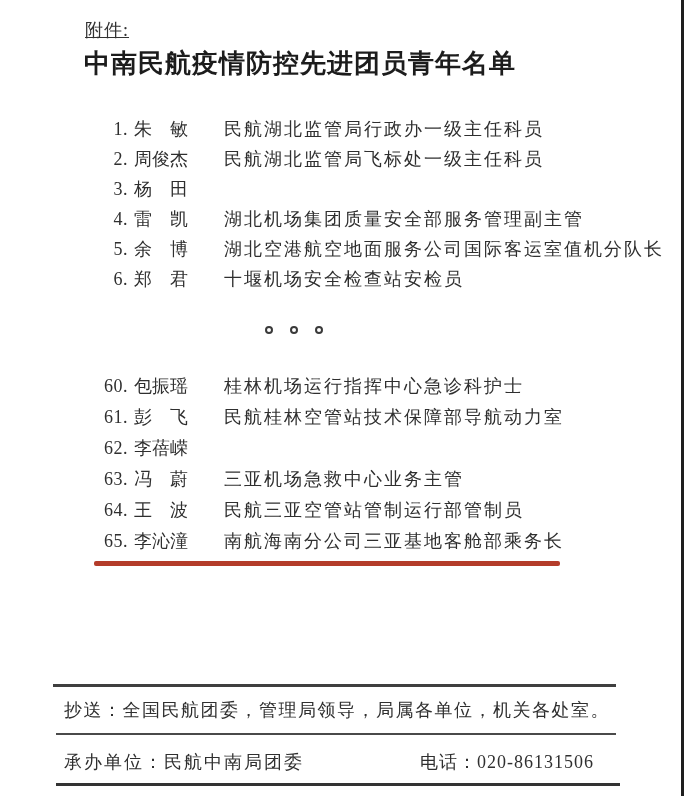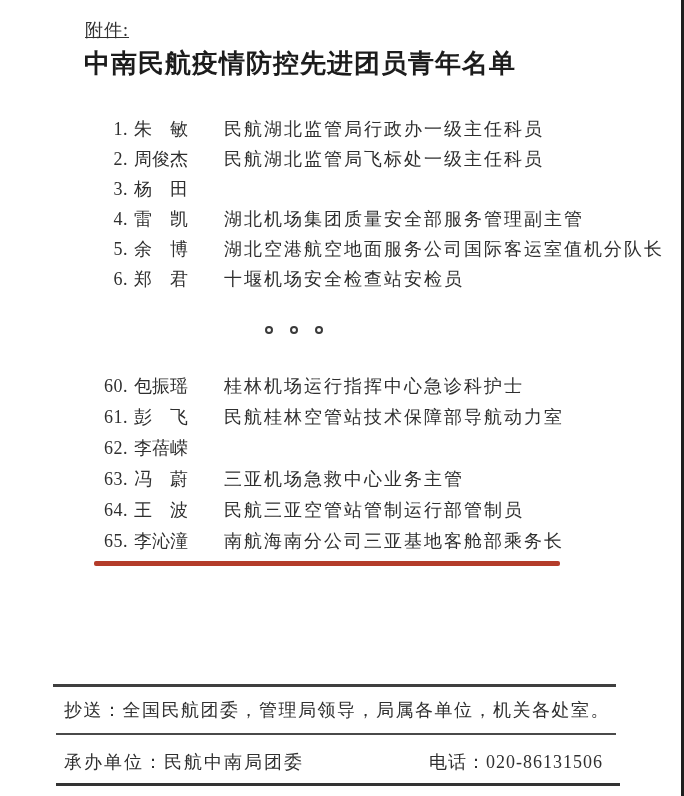--- a/index.html
+++ b/index.html
@@ -42,21 +42,21 @@
   .rule-top{left:53px;top:684px;width:563px;height:2.5px;}
   .rule-mid{left:56px;top:733px;width:560px;height:1.8px;background:#4a4a4a;}
   .rule-bottom{left:56px;top:783px;width:564px;height:2.8px;background:#333;}
   .cc{
     position:absolute;left:64px;top:698px;font-size:18px;letter-spacing:1.5px;white-space:nowrap;
   }
   .org{
     position:absolute;left:64px;top:750px;font-size:18px;letter-spacing:2px;white-space:nowrap;
   }
   .phone{
-    position:absolute;left:429px;top:750px;font-size:18px;letter-spacing:1px;white-space:nowrap;
+    position:absolute;left:420px;top:750px;font-size:18px;letter-spacing:1px;white-space:nowrap;
   }
 </style>
 </head>
 <body>
 
 <div class="edge-right"></div>
 
 <div class="attachment">附件:</div>
 
 <h1 class="title">中南民航疫情防控先进团员青年名单</h1>

